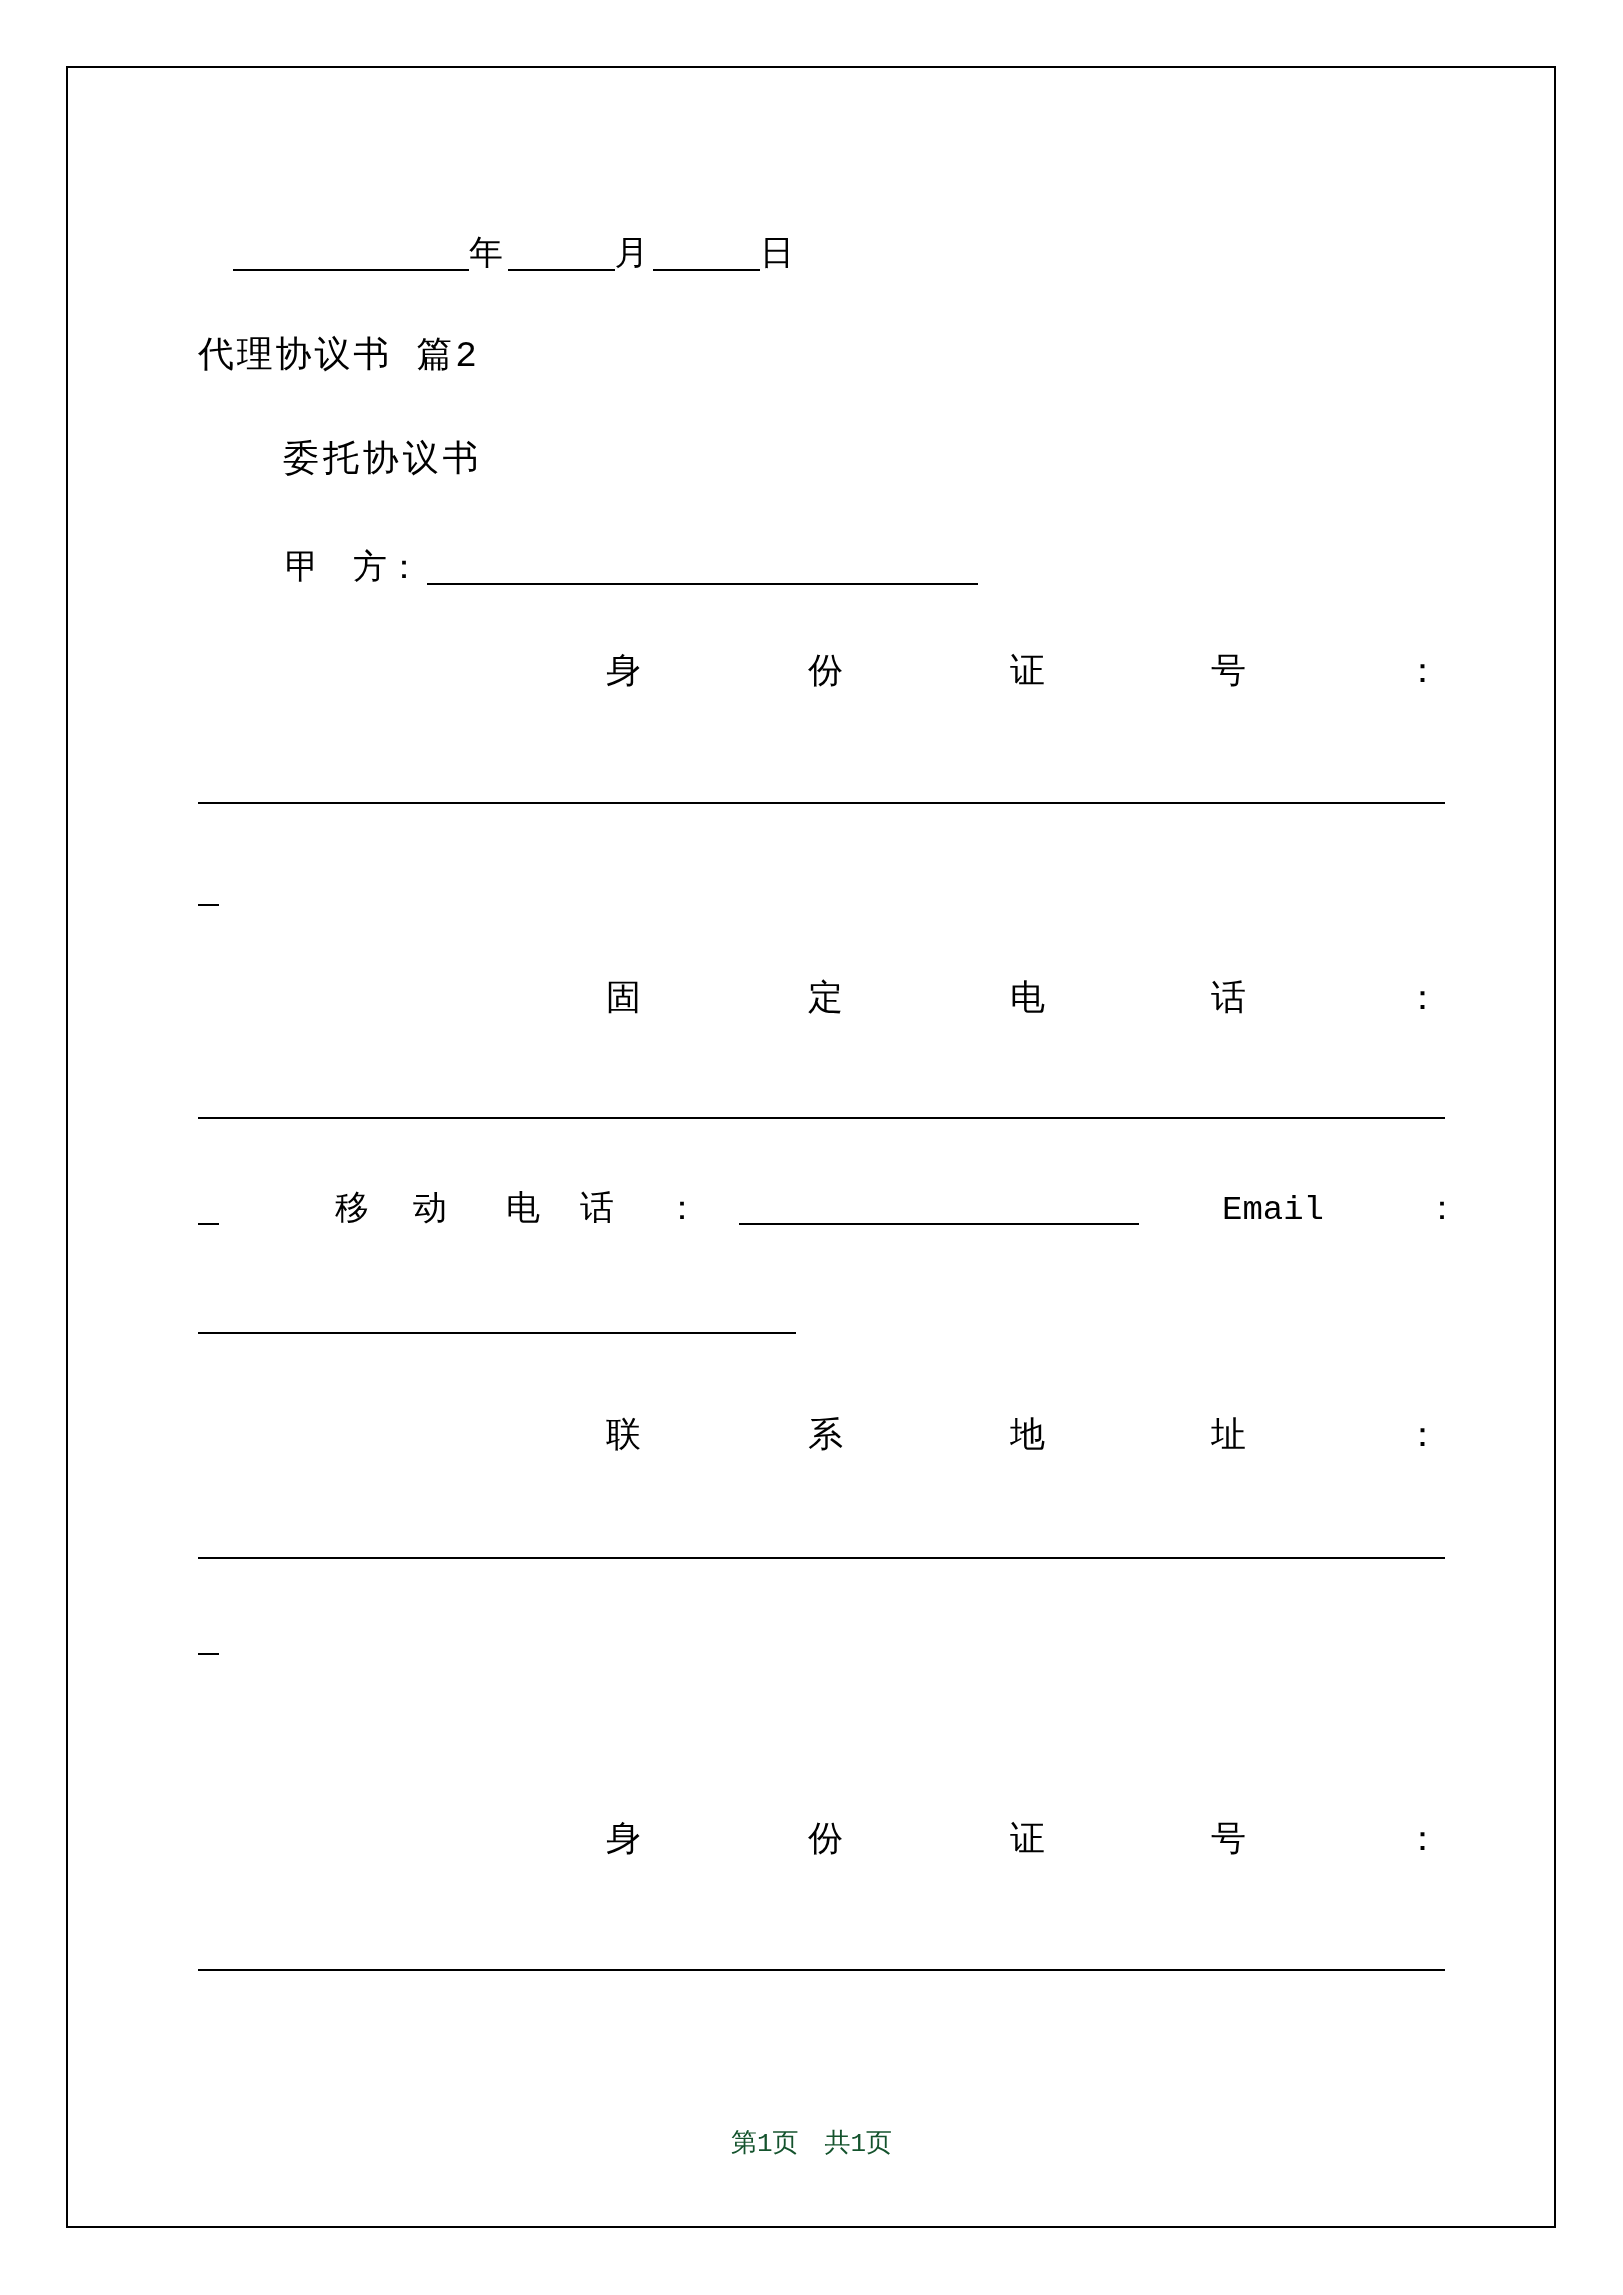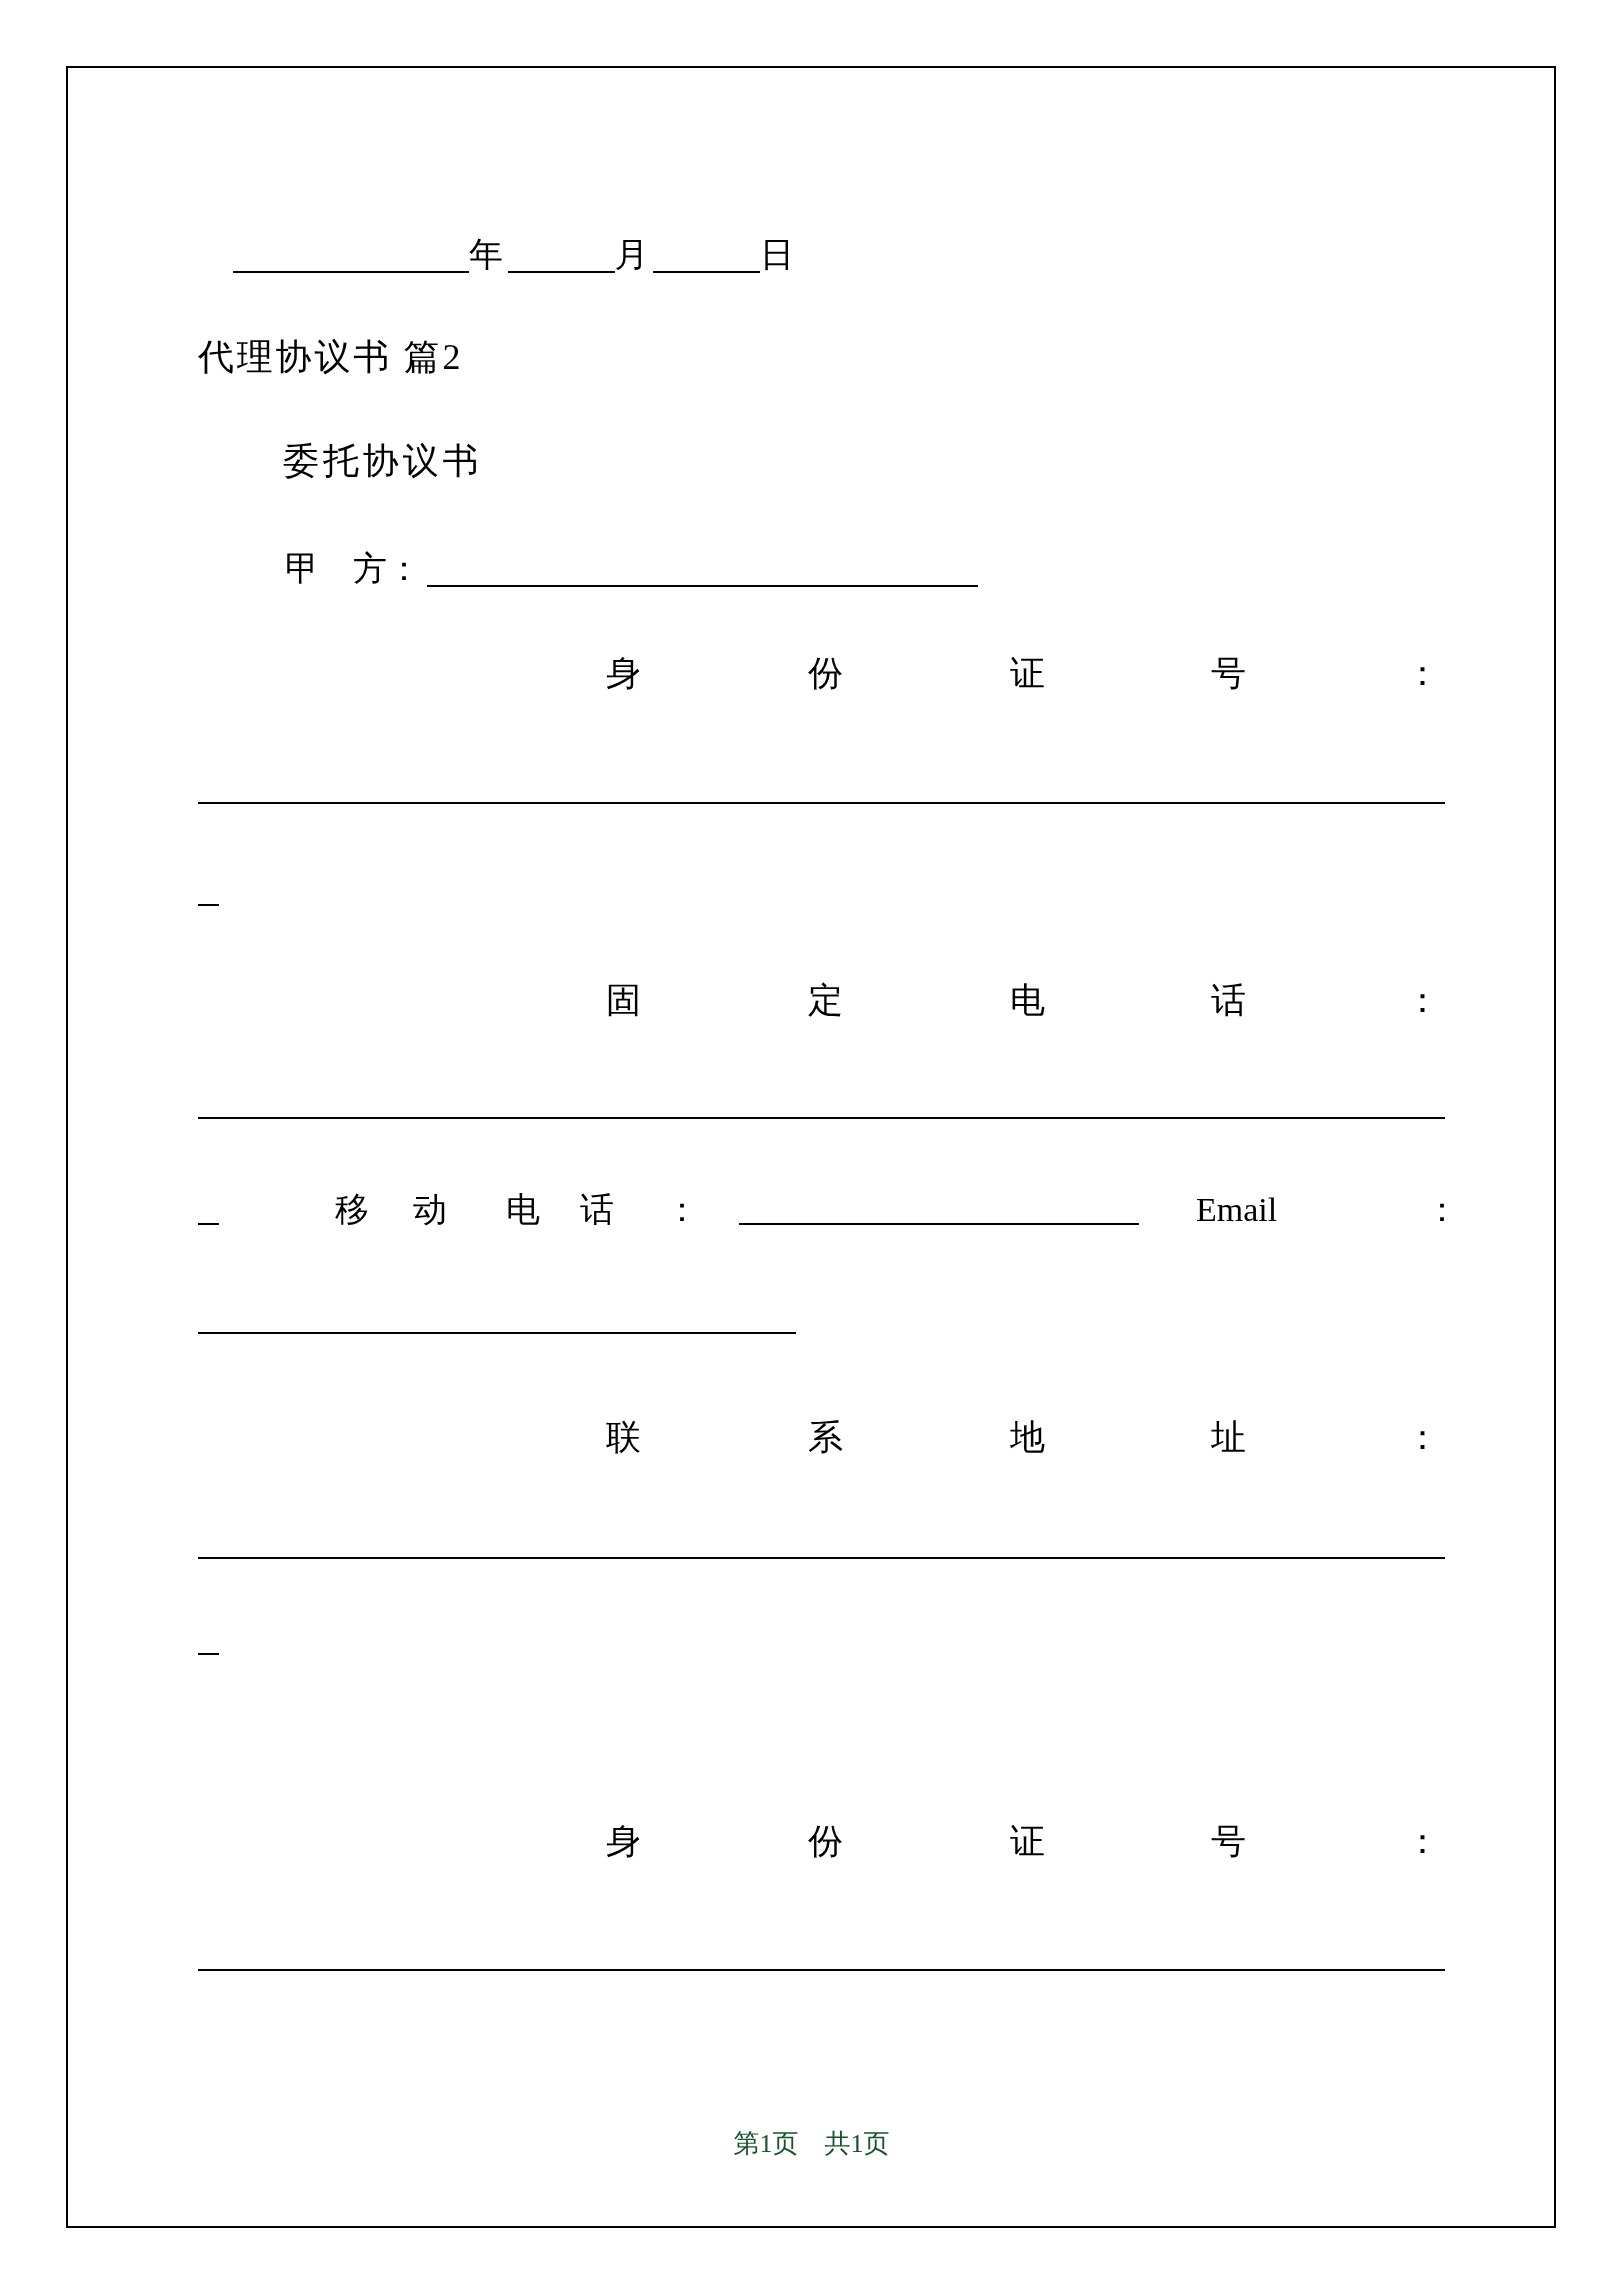--- a/index.html
+++ b/index.html
@@ -8,21 +8,21 @@
     width: 1623px;
     height: 2295px;
     background: #ffffff;
   }
   .page {
     position: relative;
     width: 1623px;
     height: 2295px;
     background: #ffffff;
     color: #000;
-    font-family: Liberation Serif, serif;
+    font-family: Liberation Mono, monospace;
   }
   
   .frame {
     position: absolute;
     left: 66px;
     top: 66px;
     width: 1486px;
     height: 2158px;
     border: 2.2px solid #000;
   }
@@ -74,21 +74,21 @@
   .mobile { top: 1193px; height: 39px; }
   .mobile .m { position: absolute; top: 0; }
   .mobile .m.u { top: 30px; height: 0; vertical-align: baseline; }
   .m1 { left: 0; }
   .m2 { left: 137px; }
   .m3 { left: 215px; }
   .m4 { left: 308px; }
   .m5 { left: 382px; }
   .m6 { left: 467px; }
   .m7 { left: 541px; }
-  .m8 { left: 998px; }
+  .m8 { left: 1024px; }
   .m9 { left: 1227px; }
 
   
   .hr {
     position: absolute;
     left: 198px;
     width: 1247px;
     height: 0;
     border-top: 2.8px solid #000;
   }

